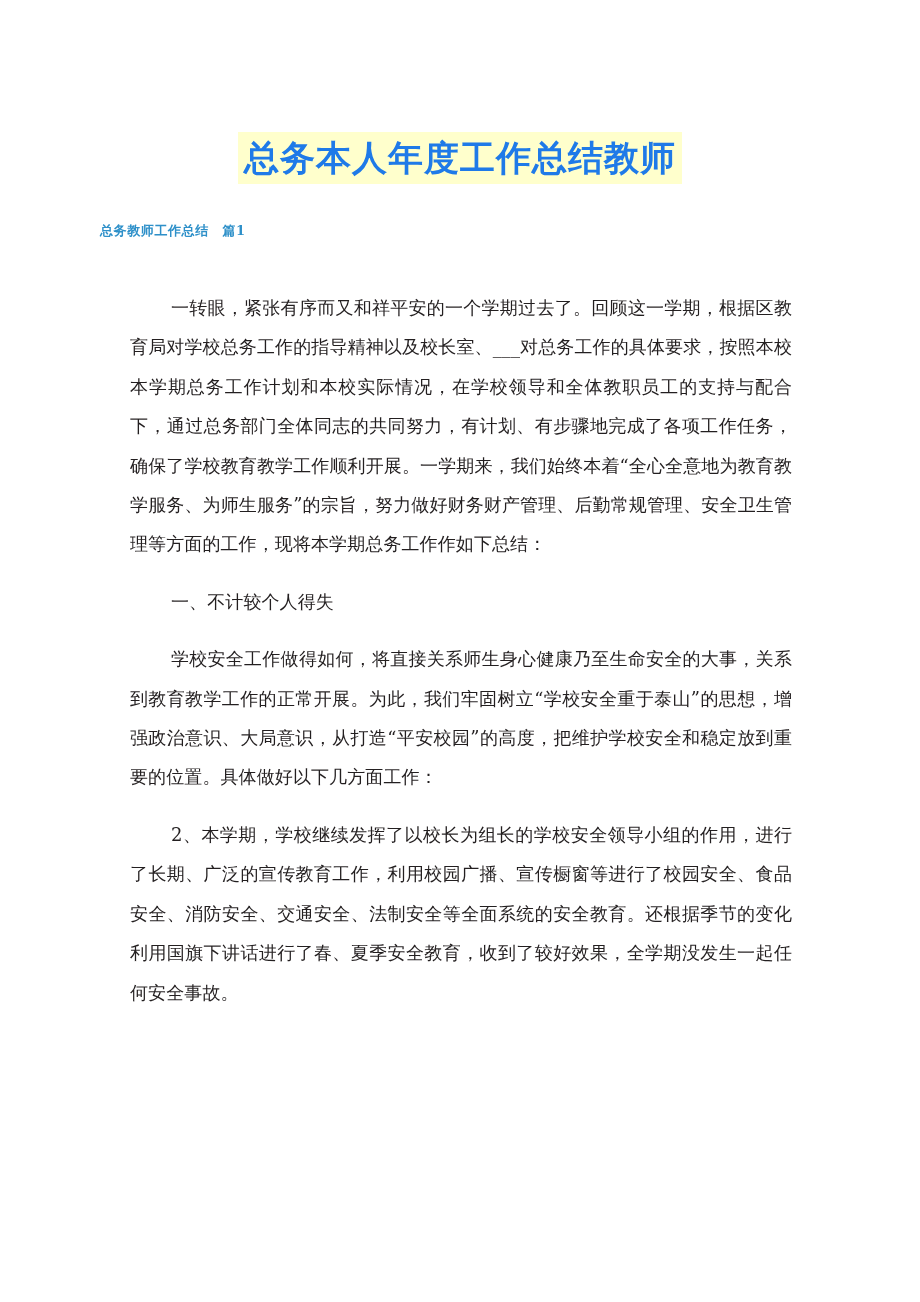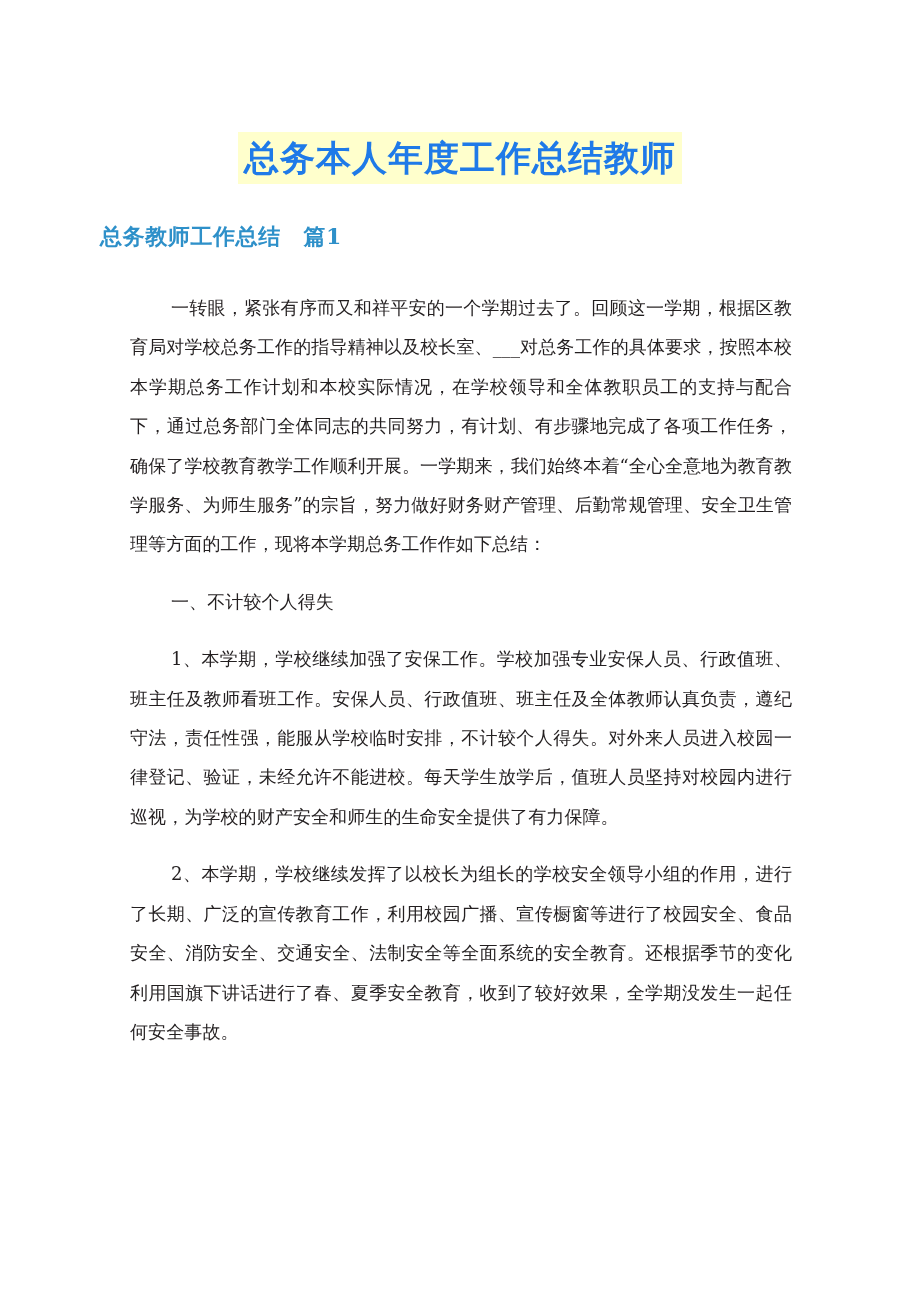--- a/index.html
+++ b/index.html
@@ -45,21 +45,21 @@
     white-space: nowrap;
   }
 
   
   .sub-heading {
     position: absolute;
     top: 222px;
     left: 100px;
     color: #2e90c9;
     font-family: "DejaVu Serif", "Liberation Serif", serif;
-    font-size: 22px;
+    font-size: 13px;
     font-weight: bold;
     letter-spacing: 0.6px;
     white-space: nowrap;
   }
 
   
   .body-text {
     position: absolute;
     top: 288px;
     left: 130px;
@@ -85,17 +85,17 @@
 
   <div class="doc-title-wrap">
     <span class="doc-title">总务本人年度工作总结教师</span>
   </div>
 
   <div class="sub-heading">总务教师工作总结　篇1</div>
 
   <div class="body-text">
     <p class="para">一转眼，紧张有序而又和祥平安的一个学期过去了。回顾这一学期，根据区教育局对学校总务工作的指导精神以及校长室、___对总务工作的具体要求，按照本校本学期总务工作计划和本校实际情况，在学校领导和全体教职员工的支持与配合下，通过总务部门全体同志的共同努力，有计划、有步骤地完成了各项工作任务，确保了学校教育教学工作顺利开展。一学期来，我们始终本着“全心全意地为教育教学服务、为师生服务”的宗旨，努力做好财务财产管理、后勤常规管理、安全卫生管理等方面的工作，现将本学期总务工作作如下总结：</p>
     <p class="para">一、不计较个人得失</p>
-    <p class="para">1、本学期，学校继续加强了安保工作。学校加强专业安保人员、行政值班、班主任及教师看班工作。安保人员、行政值班、班主任及全体教师认真负责，遵纪守法，责任性强，能服从学校临时安排，不计较个人得失。对外来人员进入校园一律登记、验证，未经允许不能进校。每天学生放学后，值班人员坚持对校园内进行巡视，为学校的财产安全和师生的生命安全提供了有力保障。</p>
+    <p class="para">学校安全工作做得如何，将直接关系师生身心健康乃至生命安全的大事，关系到教育教学工作的正常开展。为此，我们牢固树立“学校安全重于泰山”的思想，增强政治意识、大局意识，从打造“平安校园”的高度，把维护学校安全和稳定放到重要的位置。具体做好以下几方面工作：</p>
     <p class="para">2、本学期，学校继续发挥了以校长为组长的学校安全领导小组的作用，进行了长期、广泛的宣传教育工作，利用校园广播、宣传橱窗等进行了校园安全、食品安全、消防安全、交通安全、法制安全等全面系统的安全教育。还根据季节的变化利用国旗下讲话进行了春、夏季安全教育，收到了较好效果，全学期没发生一起任何安全事故。</p>
   </div>
 
 </div>
 
 </body></html>

